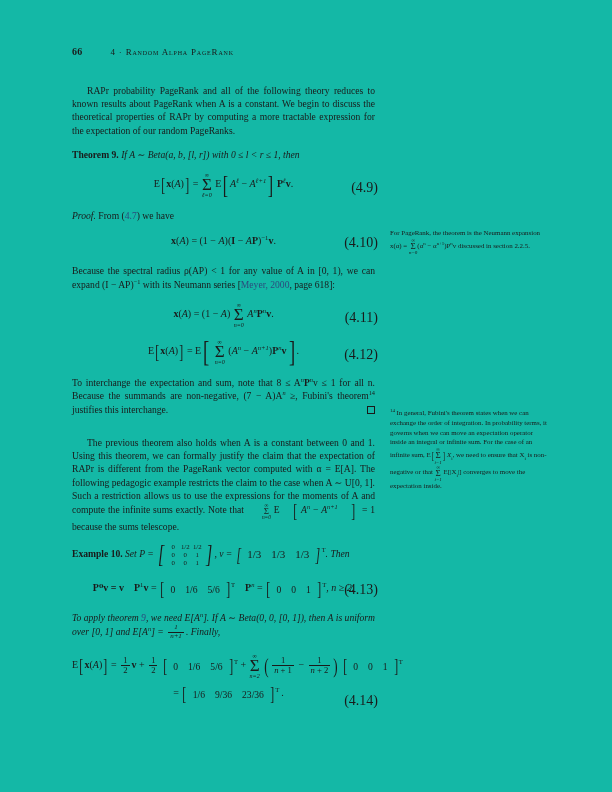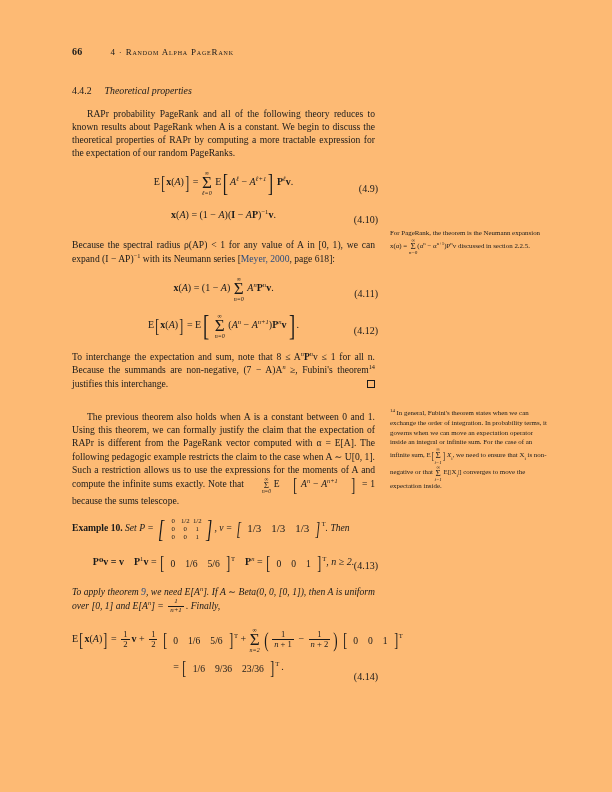--- a/index.html
+++ b/index.html
@@ -4,21 +4,21 @@
 <style>
   html, body {
     margin: 0;
     padding: 0;
     background: #ffffff;
   }
   .page {
     position: relative;
     width: 612px;
     height: 792px;
-    background: #fdba74;
+    background: #14b8a6;
     font-family: "Liberation Serif", "DejaVu Serif", serif;
     color: #1a1a1a;
     overflow: hidden;
   }
 
   
   .runhead {
     position: absolute;
     left: 72px;
     top: 46px;
@@ -107,21 +107,21 @@
   .eqbody {
     display: inline-block;
     text-align: center;
     font-size: 10px;
     white-space: nowrap;
   }
   .eqtag {
     position: absolute;
     right: -3px;
     bottom: 1px;
-    font-size: 10px;
+    font-size: 14px;
   }
   .eqtag.low { bottom: -9px; margin-left: 46px; }
 
   
   .mi { font-style: italic; }
   .mb { font-weight: bold; font-style: normal; }
   .mupr { font-style: normal; }
   sup.sm { font-size: 66%; vertical-align: super; font-style: italic; }
   sup.smn { font-size: 66%; vertical-align: super; font-style: normal; }
 
@@ -231,36 +231,41 @@
 <body>
 
 <div class="page">
 
   <div class="runhead">
     <span class="folio">66</span><span class="chapterline">4 · Random Alpha PageRank</span>
   </div>
 
   <div class="col">
 
-    <div class="subsec">
-      <span class="num">4.4.2</span><span class="ttl">Theoretical properties</span>
-    </div>
 
     <p class="body">RAPr probability PageRank and all of the following theory reduces to known results about PageRank when A is a constant. We begin to discuss the theoretical properties of RAPr by computing a more tractable expression for the expectation of our random PageRanks.</p>
 
+    <p class="thm">
+      <span class="lead">Theorem 9.</span>
+      <span>If A ∼ Beta(a, b, [l, r]) with 0 ≤ l &lt; r ≤ 1, then</span>
+    </p>
 
     <div class="eqwrap">
       <span class="eqbody">
         <span class="mupr">E</span><span class="brk sq">[</span><span class="mb">x</span><span class="mupr">(</span><span class="mi">A</span><span class="mupr">)</span><span class="brk sq">]</span> =
         <span class="bigop"><span class="lim-t">∞</span><span class="sig">Σ</span><span class="lim-b">ℓ=0</span></span>
         <span class="mupr">E</span><span class="brk sq tall">[</span><span class="mi">A</span><sup class="sm">ℓ</sup> − <span class="mi">A</span><sup class="sm">ℓ+1</sup><span class="brk sq tall">]</span> <span class="mb">P</span><sup class="sm">ℓ</sup><span class="mb">v</span>.
       </span>
       <span class="eqtag">(4.9)</span>
     </div>
 
+    <p class="proof">
+      <span class="lead">Proof.</span>
+      <span>From (</span><span class="ref">4.7</span><span>) we have</span>
+    </p>
 
     <div class="eqwrap">
       <span class="eqbody">
         <span class="mb">x</span><span class="mupr">(</span><span class="mi">A</span><span class="mupr">)</span> = <span class="mupr">(1 − </span><span class="mi">A</span><span class="mupr">)(</span><span class="mb">I</span> − <span class="mi">A</span><span class="mb">P</span><span class="mupr">)</span><sup class="smn">−1</sup><span class="mb">v</span>.
       </span>
       <span class="eqtag">(4.10)</span>
     </div>
 
     <p class="body noindent"><span>Because the spectral radius ρ(AP) &lt; 1 for any value of A in [0, 1), we can expand (I − AP)</span><sup class="smn">−1</sup><span> with its Neumann series [</span><span class="ref">Meyer, 2000</span><span>, page 618]:</span></p>
 

